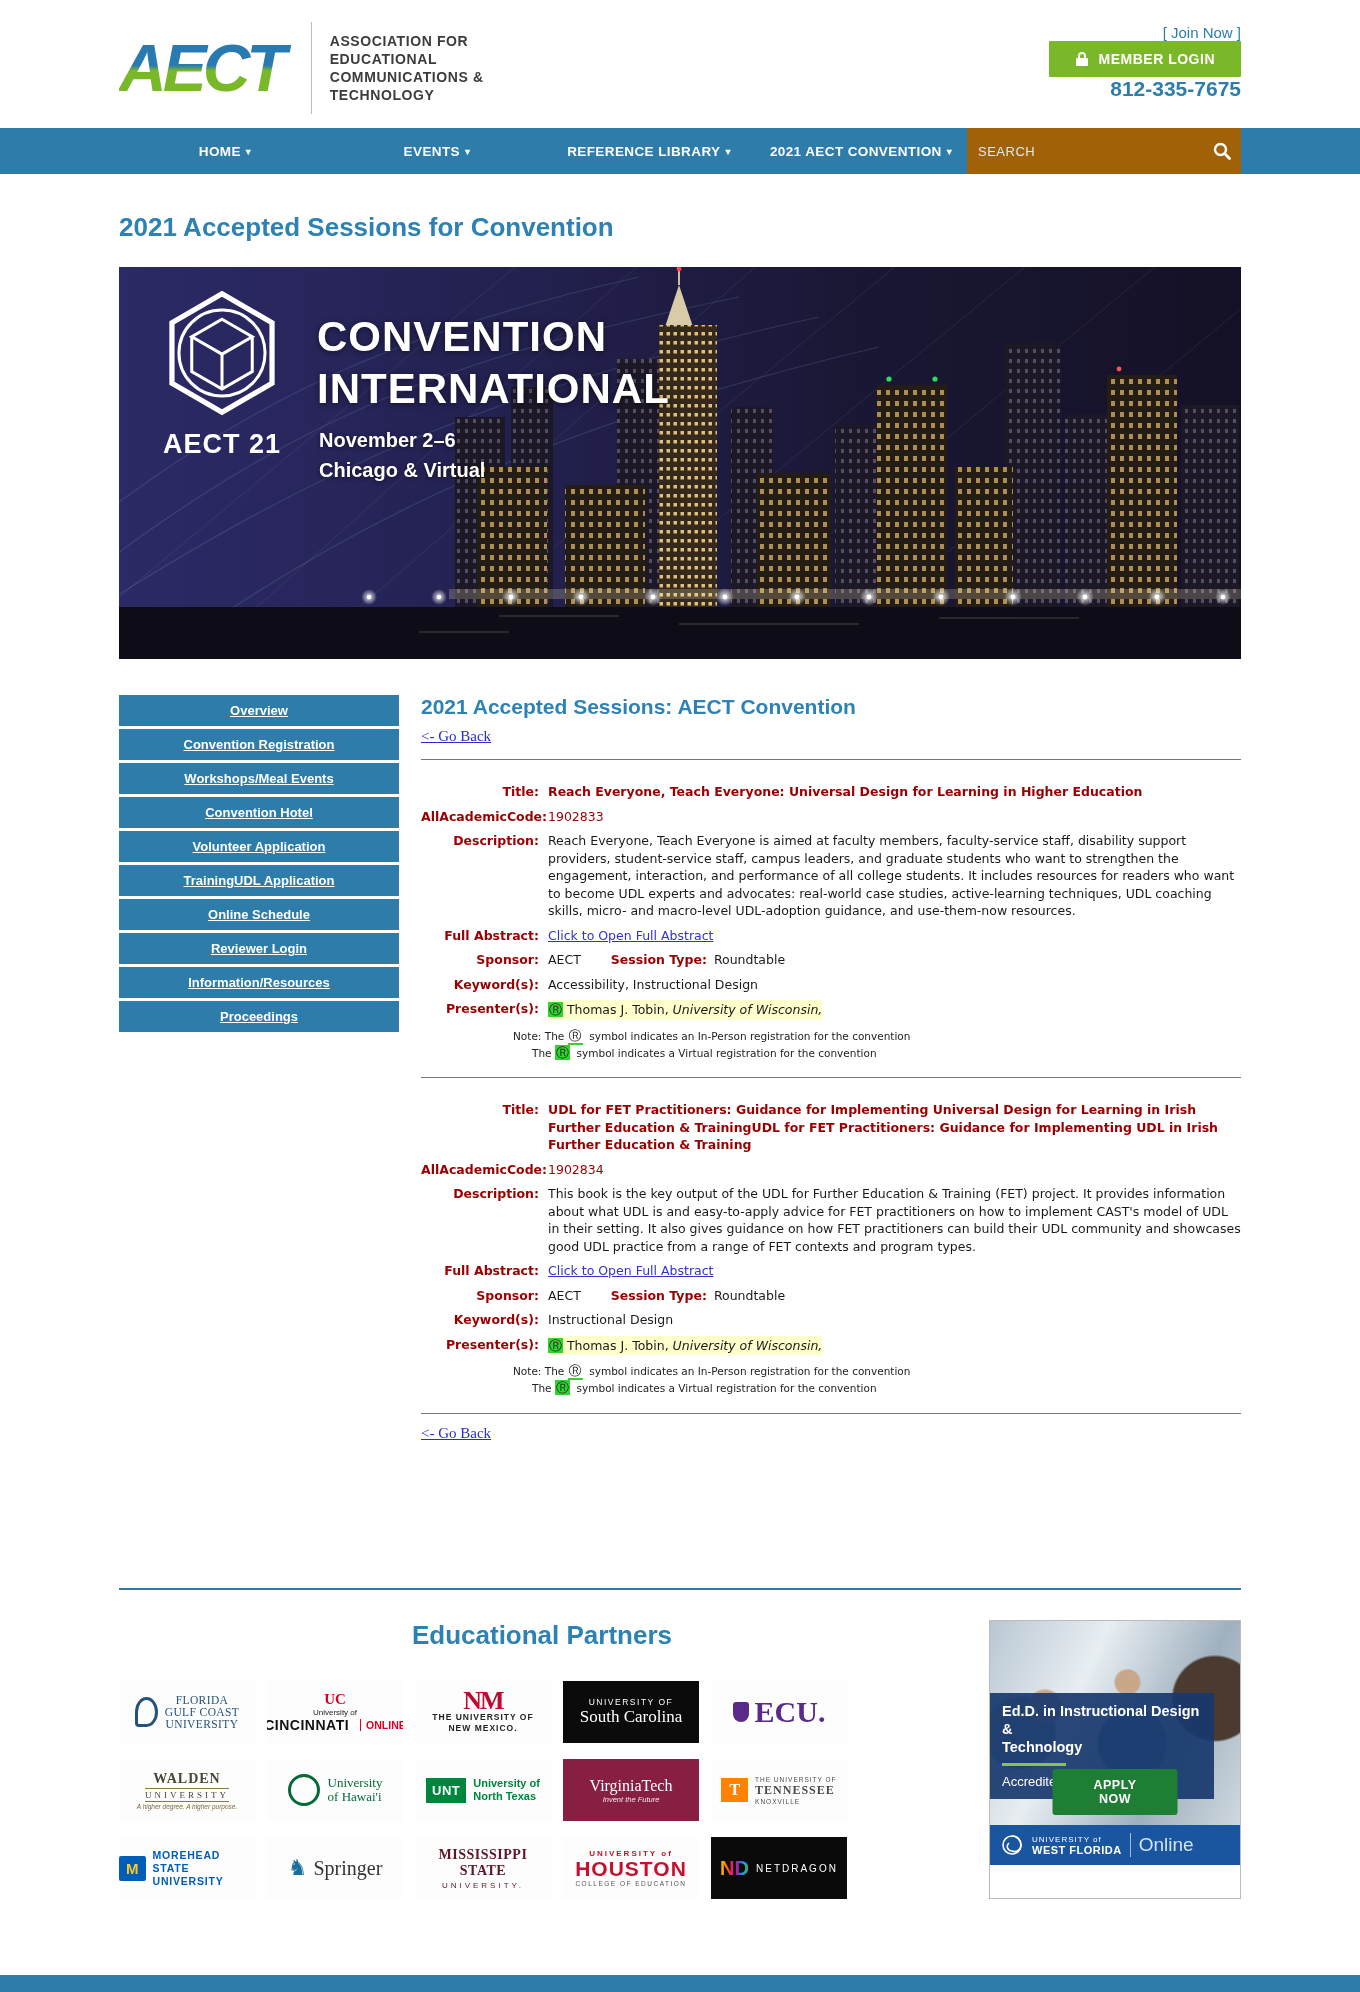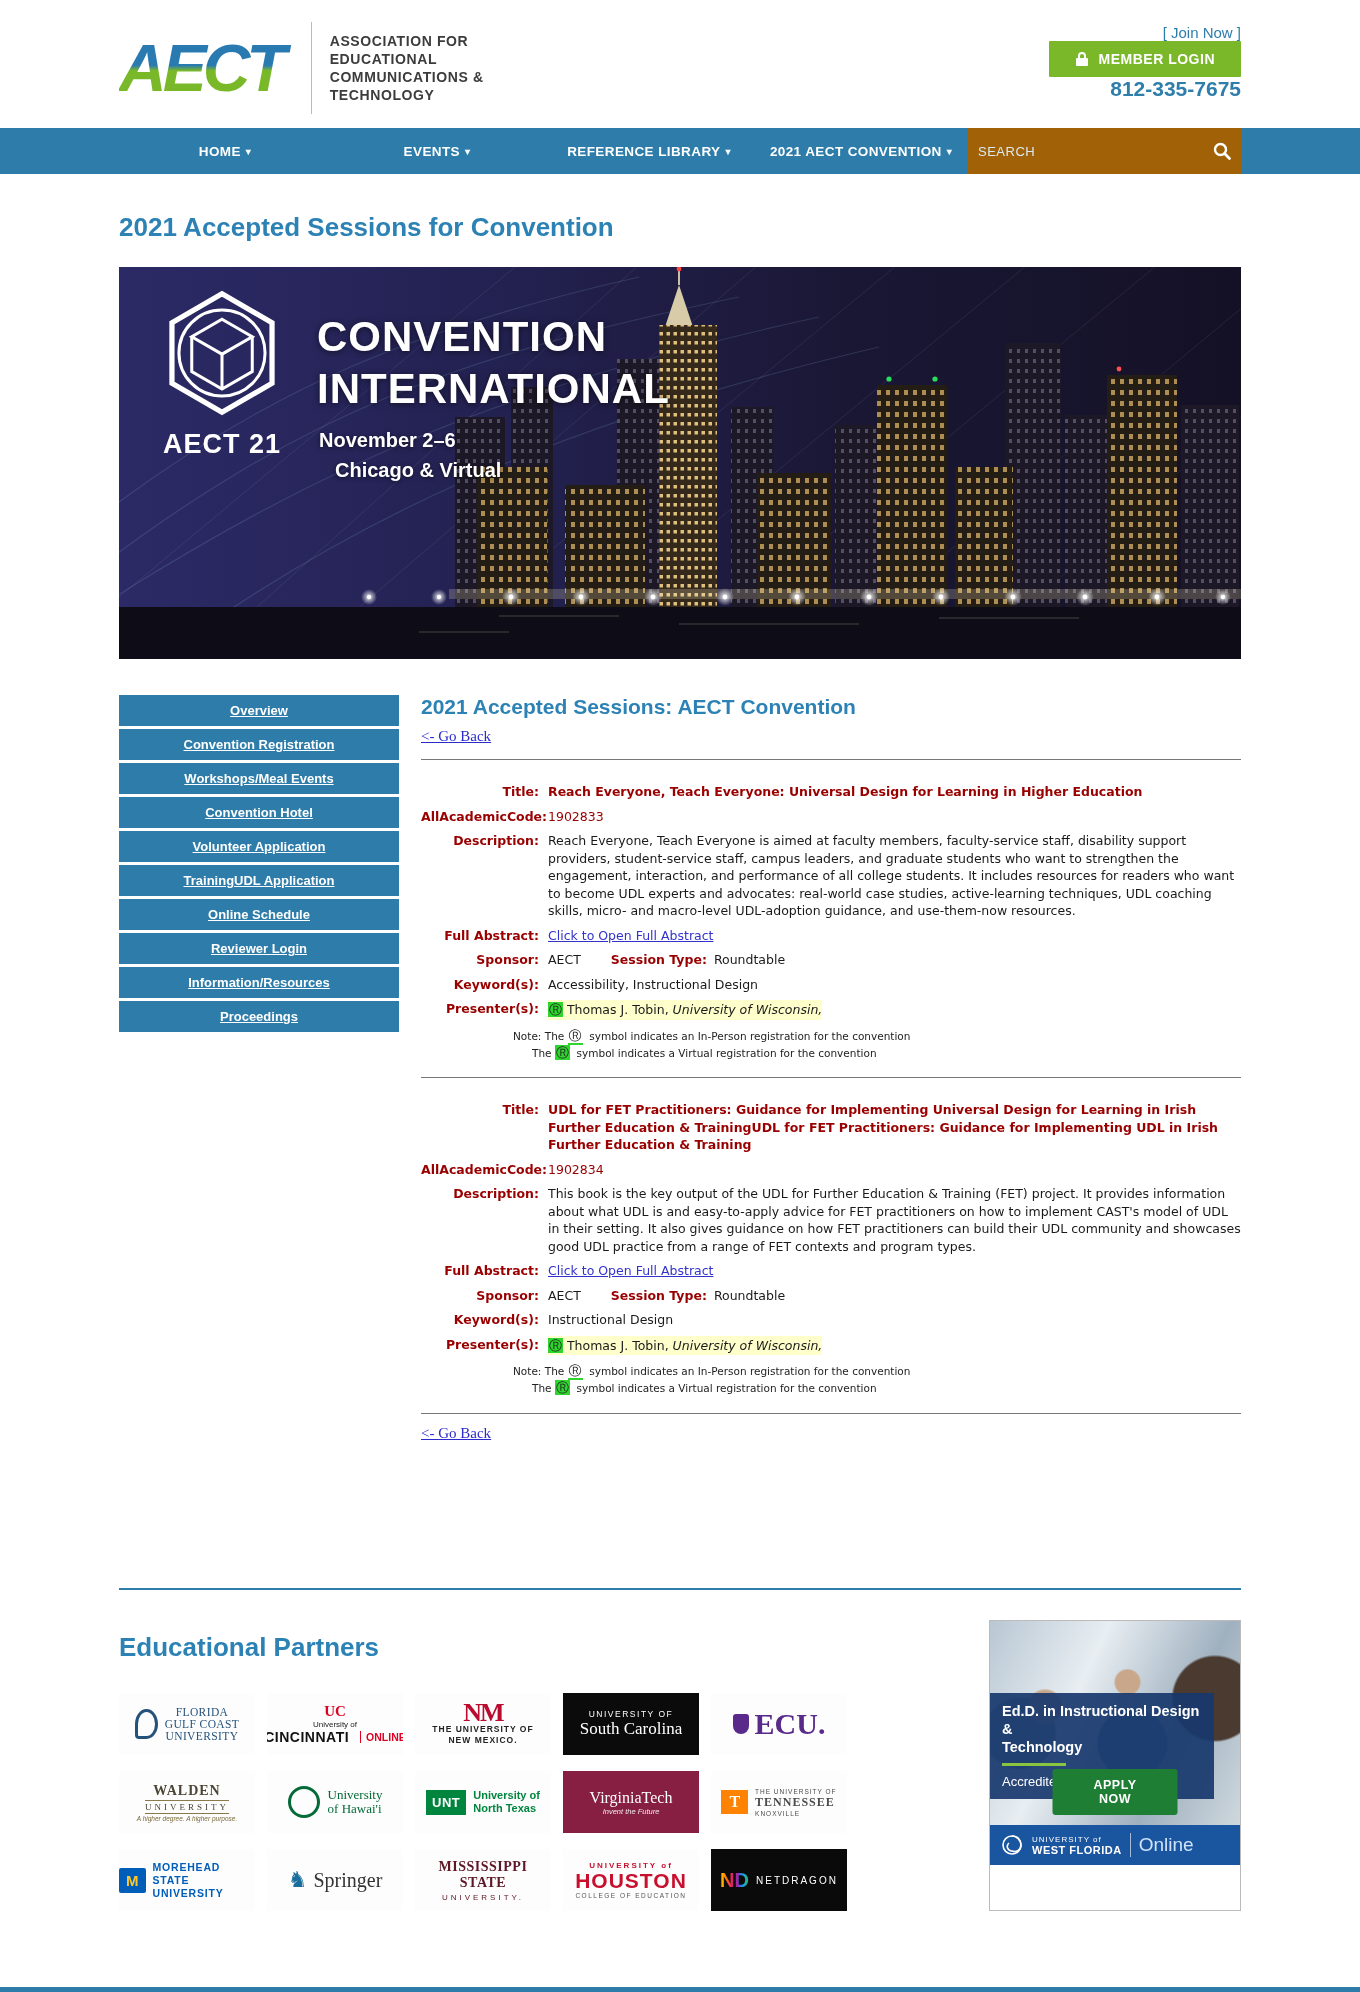--- a/index.html
+++ b/index.html
@@ -38,21 +38,21 @@
 
   
   .banner{position:relative;height:392px;overflow:hidden;background:#1c1a3c;margin-bottom:36px;}
   .banner svg.skyline{position:absolute;inset:0;width:100%;height:100%;}
   .banner .hexwrap{position:absolute;left:38px;top:22px;width:130px;text-align:center;}
   .banner .hexwrap svg{width:118px;height:128px;}
   .banner .badge{color:#fff;font-size:27px;font-weight:bold;letter-spacing:1px;margin-top:8px;}
   .banner .btitle{position:absolute;left:198px;top:44px;color:#fff;font-size:42px;font-weight:bold;
     letter-spacing:1px;line-height:52px;text-shadow:0 1px 6px rgba(0,0,0,.55);}
   .banner .bdate{position:absolute;left:200px;top:162px;color:#fff;font-size:20px;font-weight:bold;text-shadow:0 1px 4px rgba(0,0,0,.6);}
-  .banner .bloc{position:absolute;left:200px;top:192px;color:#fff;font-size:20px;font-weight:bold;text-shadow:0 1px 4px rgba(0,0,0,.6);margin-left:16px;}
+  .banner .bloc{position:absolute;left:200px;top:192px;color:#fff;font-size:20px;font-weight:bold;text-shadow:0 1px 4px rgba(0,0,0,.6);}
 
   
   .columns{display:flex;gap:22px;margin-top:32px;}
   .sidebar{width:280px;flex:none;}
   .side-item{display:block;background:#2d7ca9;color:#fff;text-align:center;font-size:13px;font-weight:bold;
     text-decoration:underline;padding:8px 4px;margin-bottom:3px;cursor:pointer;}
   .main-panel{flex:1;min-width:0;}
   .session-heading{color:#2d82b5;font-size:21px;font-weight:bold;margin:0 0 8px;}
   .go-back{font-family:"Liberation Serif",serif;font-size:15px;color:#2b2bcd;text-decoration:underline;cursor:pointer;display:inline-block;margin-bottom:4px;}
   .main-panel hr{border:none;border-top:1px solid #777;margin:10px 0;}
@@ -69,21 +69,21 @@
   .reg-symbol{display:inline-block;font-size:13px;line-height:1;padding:1px 1px;}
   .reg-symbol.green{background:#2fd42f;}
   .reg-symbol.plain{background:transparent;border-bottom:2px solid #2fd42f;}
   .notes{margin:8px 0 4px 92px;font-size:10.5px;color:#222;line-height:1.6;}
   .note-line2{margin-left:19px;}
 
   
   .section-divider{border:none;border-top:2px solid #2d7ca9;margin:142px 0 0;}
   .partners-wrap{display:flex;gap:24px;margin-top:30px;}
   .partners-left{flex:1;}
-  .partners-heading{color:#2d82b5;font-size:26px;font-weight:bold;margin:12px 0 30px;}
+  .partners-heading{color:#2d82b5;font-size:26px;font-weight:bold;margin:0 0 30px;text-align:center;}
   .partners-grid{display:grid;grid-template-columns:repeat(5,136px);gap:16px 12px;}
   .partner{height:62px;display:flex;align-items:center;justify-content:center;text-align:center;
     flex-direction:column;overflow:hidden;cursor:pointer;background:#fdfdfd;}
   .partner .row{display:flex;align-items:center;gap:6px;}
 
   .p-fgcu{font-family:"Liberation Serif",serif;color:#24527a;flex-direction:row;gap:7px;}
   .fgcu-mark{width:17px;height:24px;border:3px solid #24527a;border-radius:50% 50% 50% 4px;}
   .p-fgcu .tcol{display:flex;flex-direction:column;line-height:12px;font-size:11.5px;letter-spacing:.4px;}
   .p-cincinnati .mark{color:#e00122;font-family:"Liberation Serif",serif;font-weight:bold;font-size:15px;}
   .p-cincinnati .l0{font-size:8px;color:#222;}

